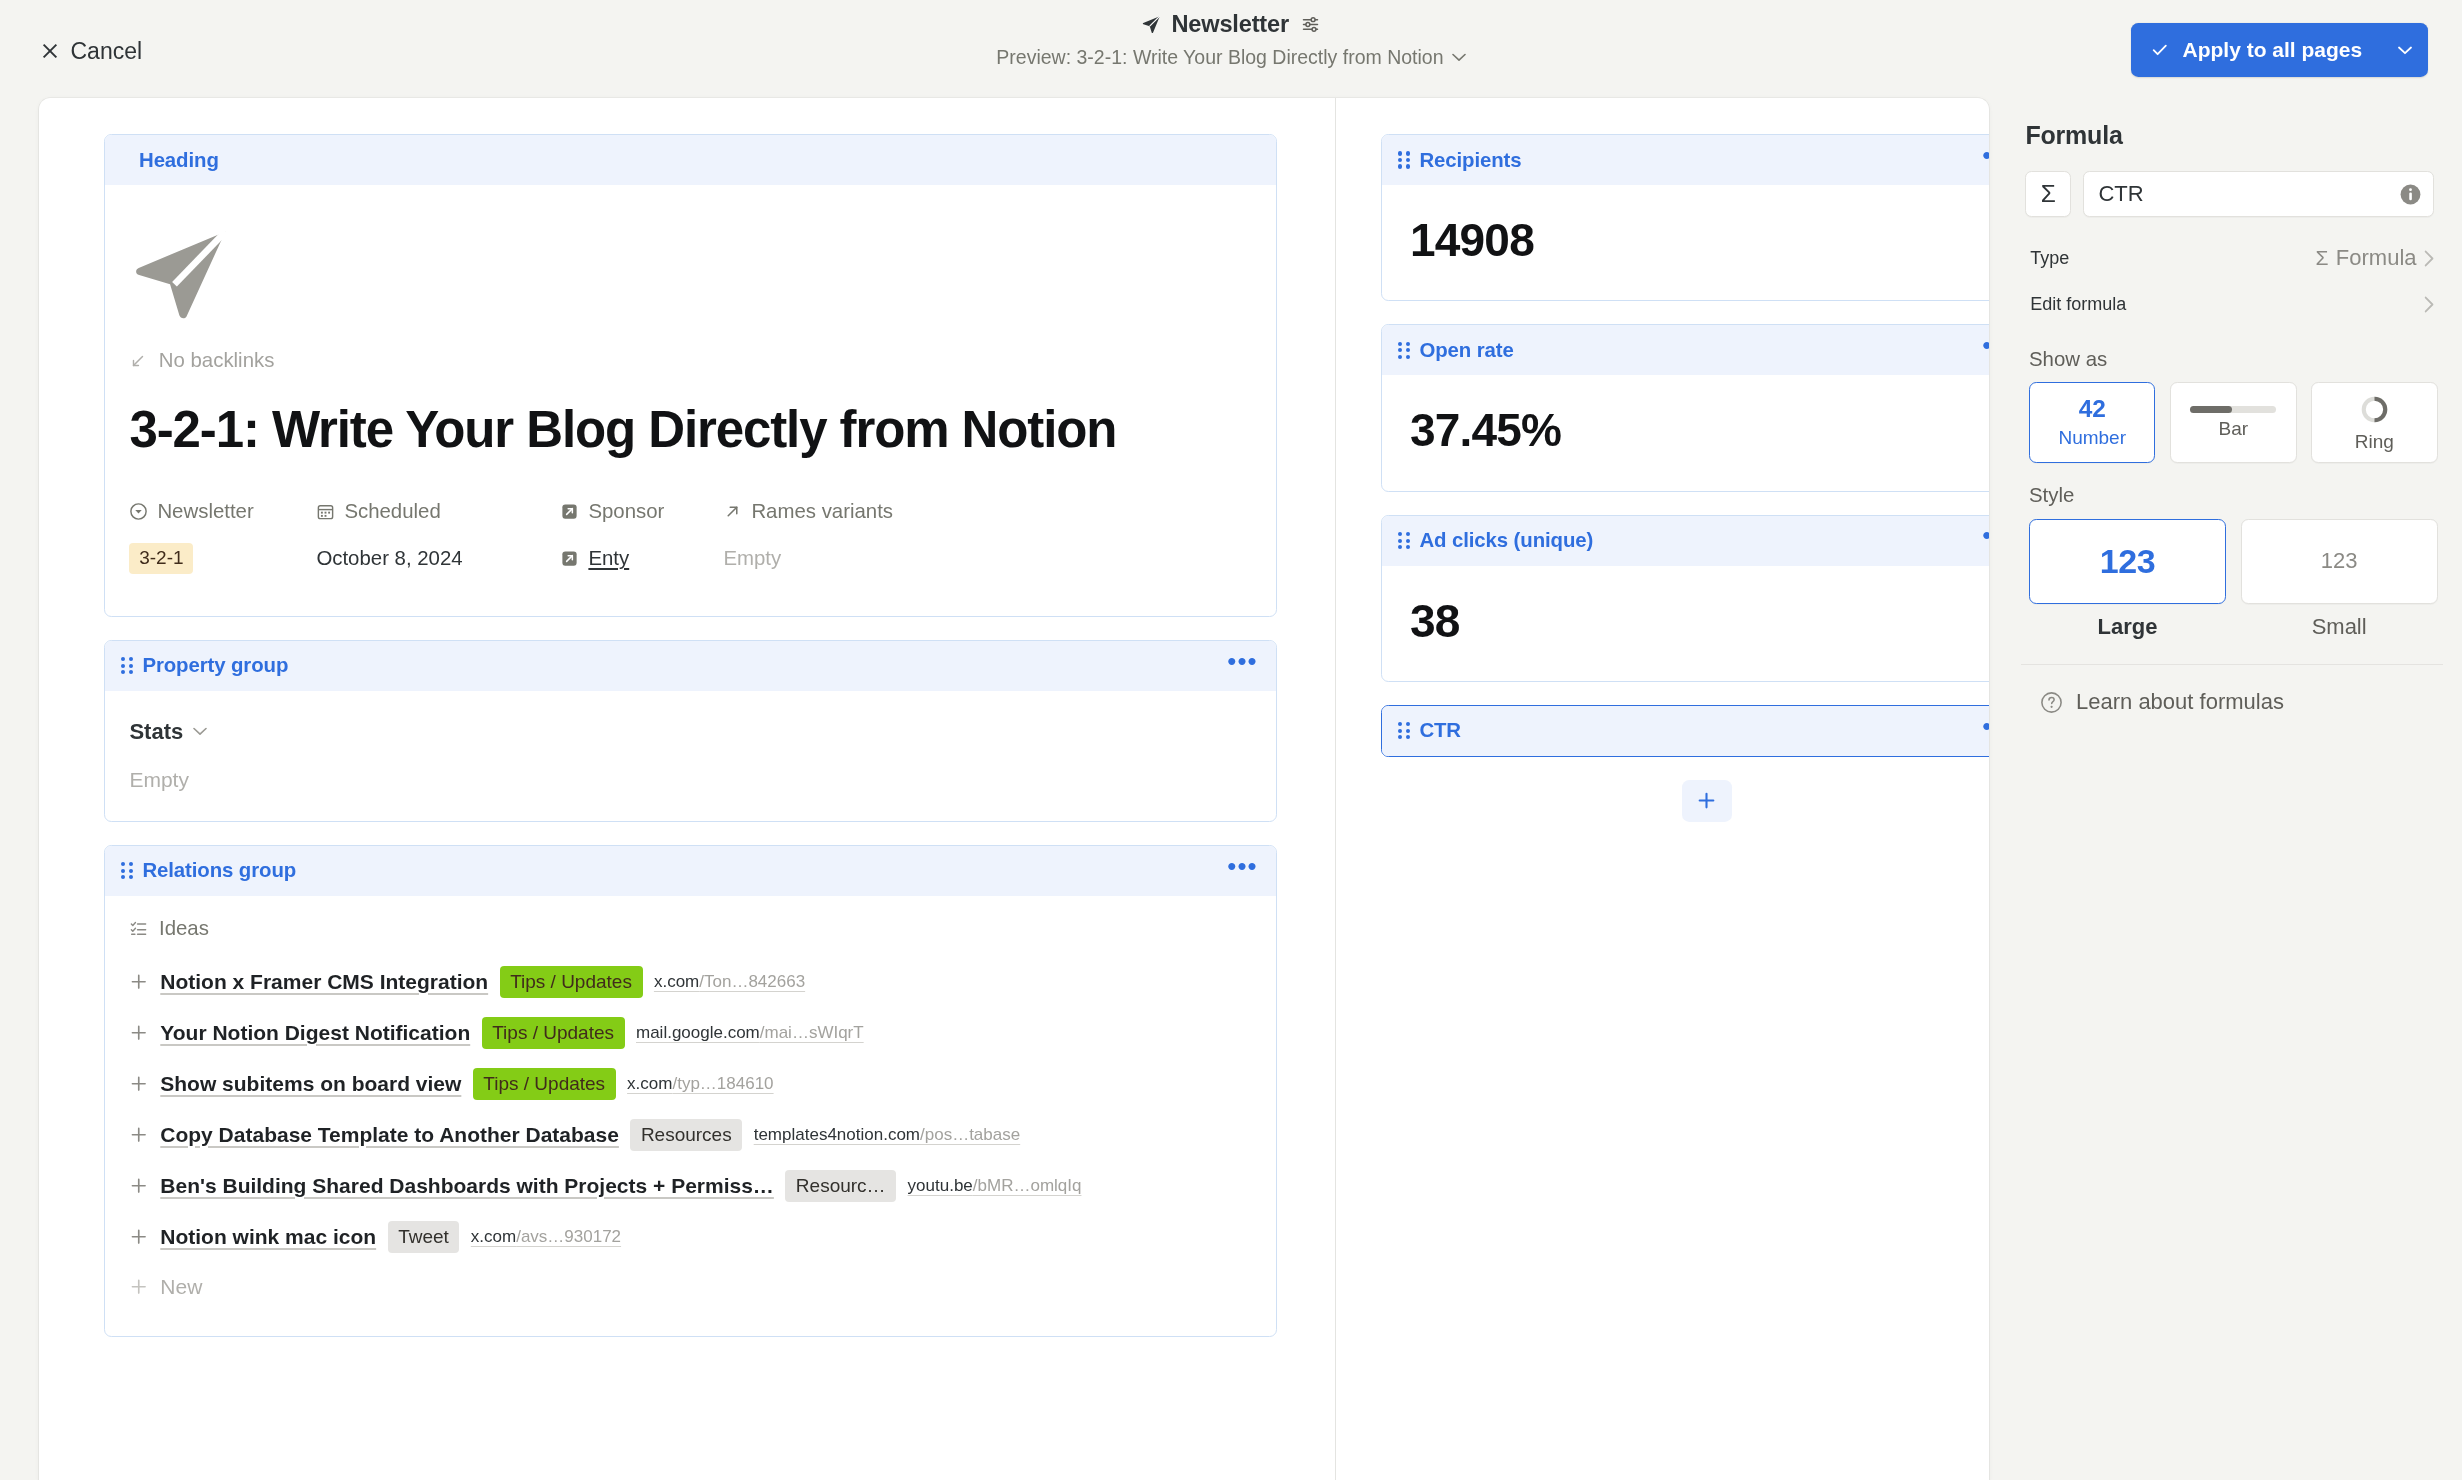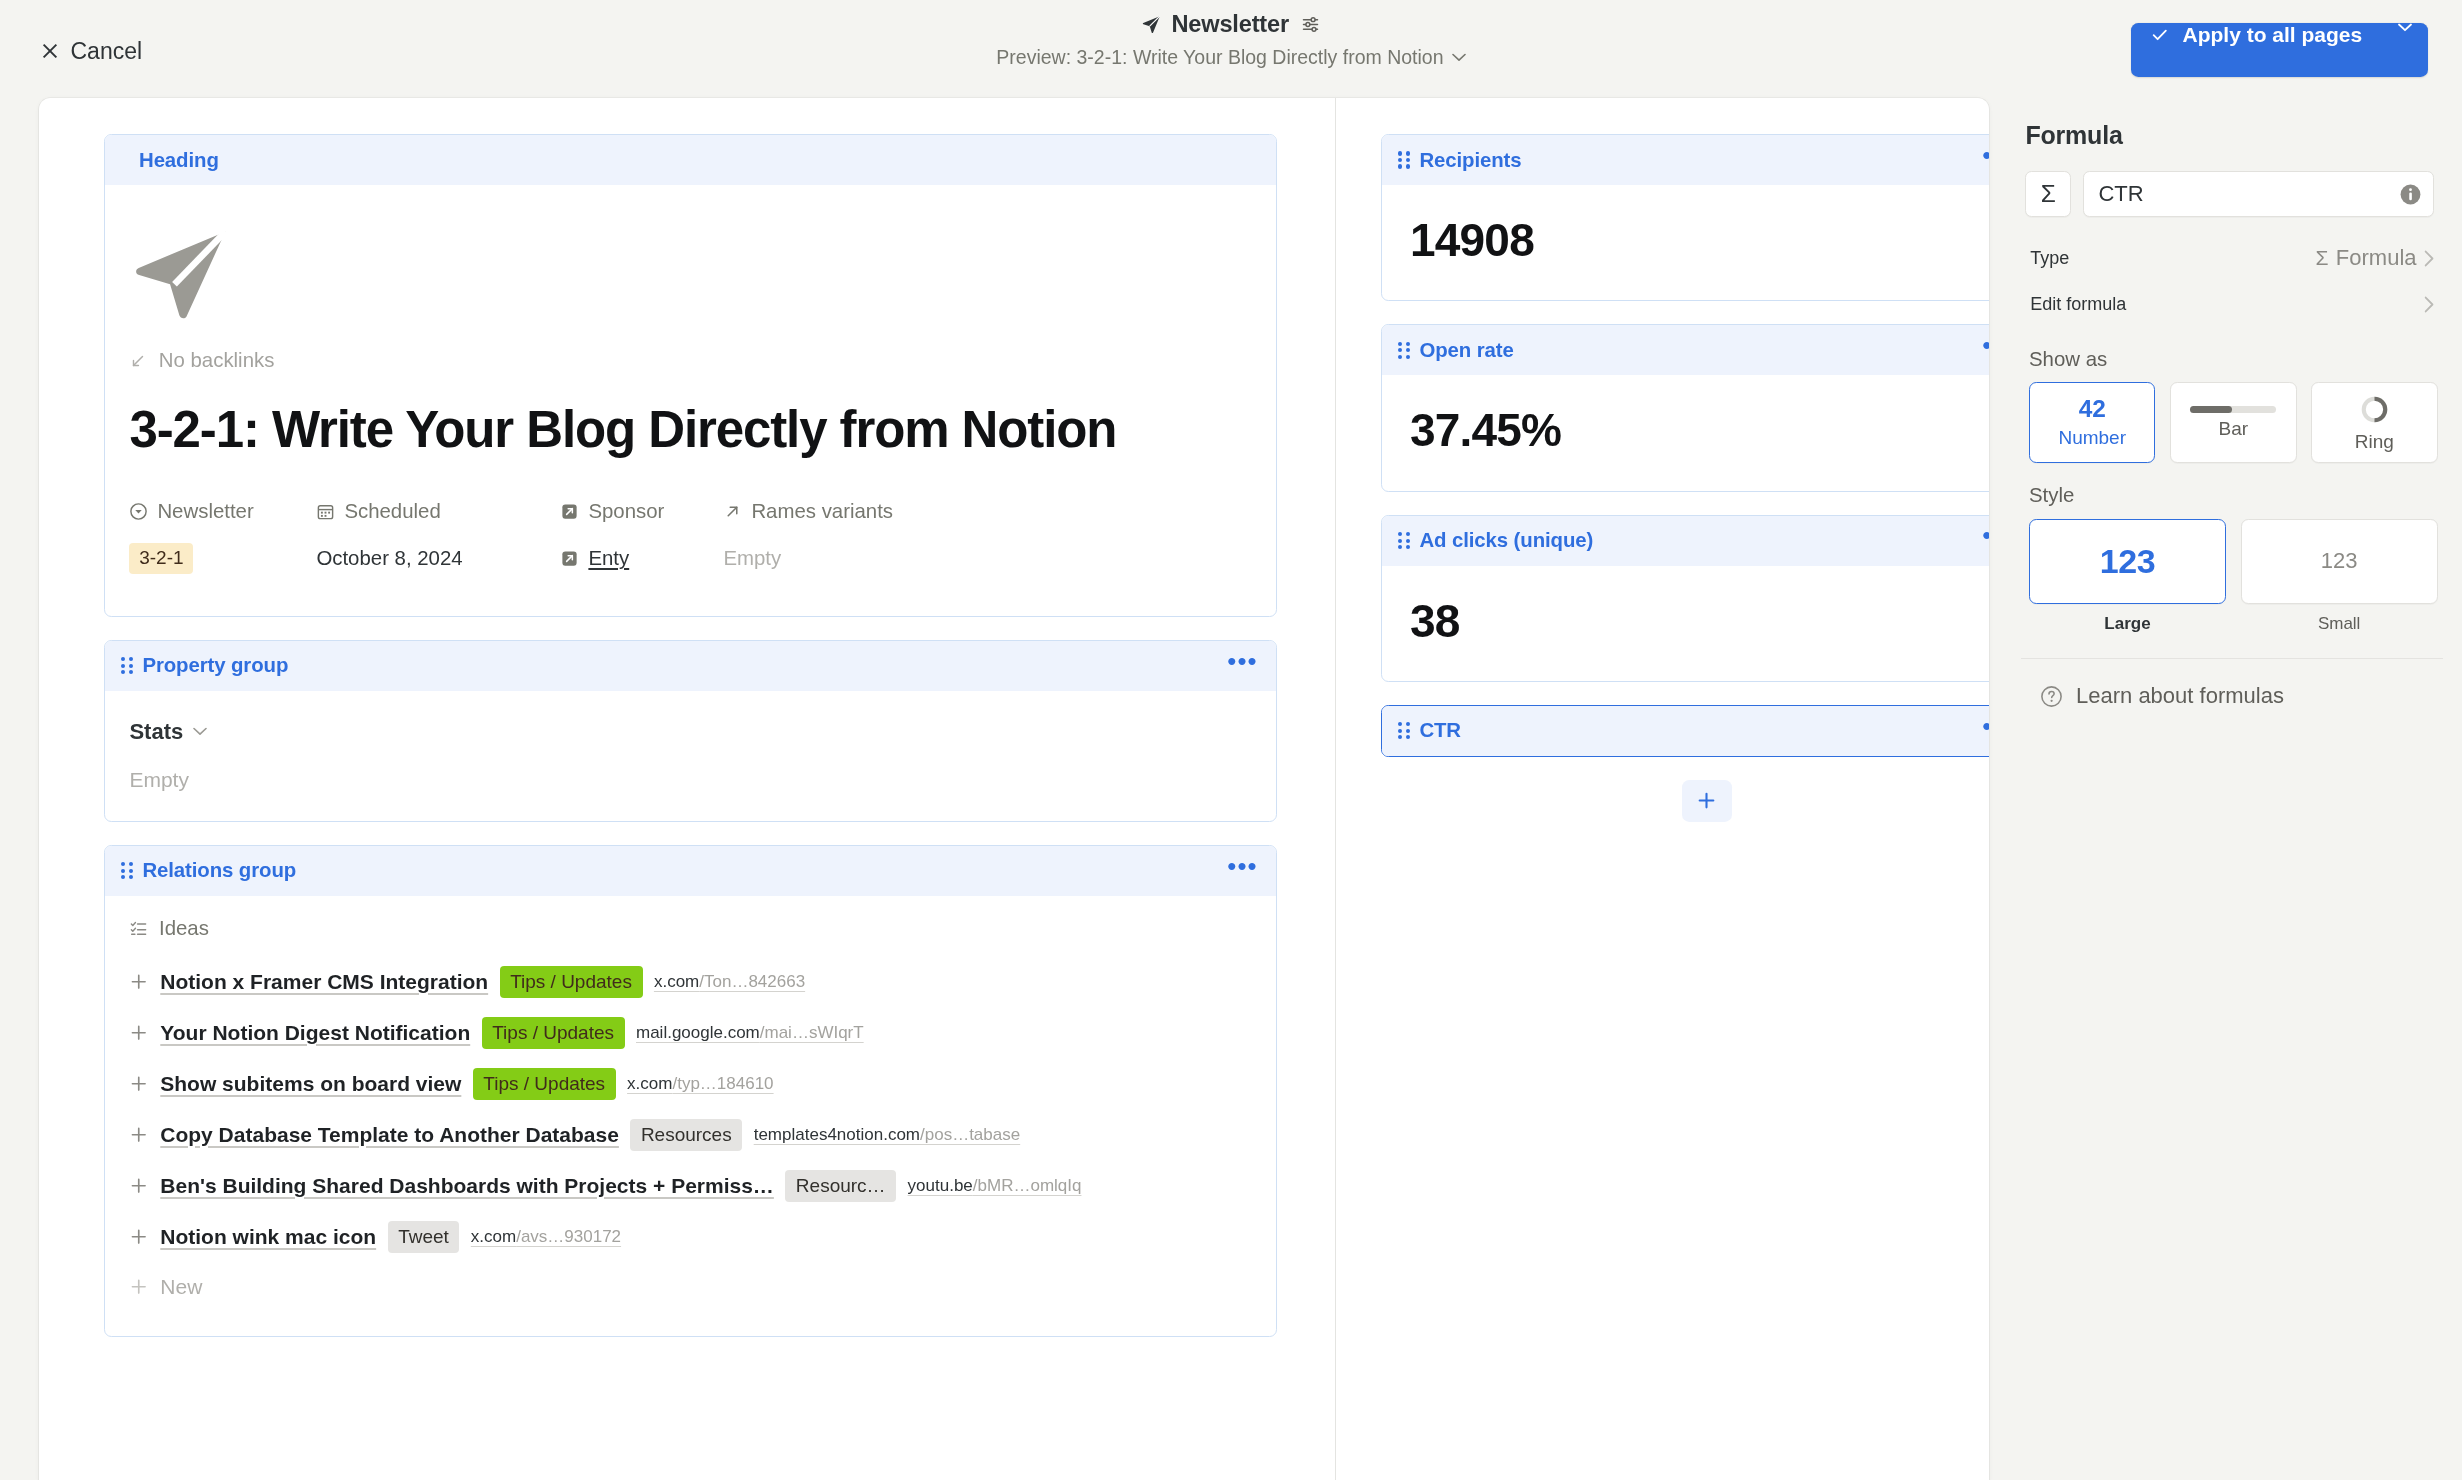--- a/index.html
+++ b/index.html
@@ -42,21 +42,21 @@
   .slider-icon { width: 21px; height: 21px; display:block; margin-left: 1.6px; }
   .center-sub {
     margin-top: 8.1px;
     display: flex; align-items: center; gap: 8.1px;
     font-size: 19.5px; color: #76776f; cursor: pointer;
   }
   .chev-sm { width: 14px; height: 9px; display:block; }
 
   .apply-btn {
     position: absolute; right: 34px; top: 23px;
-    height: 54px; display: flex; align-items: flex-start;
+    height: 54px; display: flex; align-items: center;
     background: #2f6ede; border-radius: 7.3px; cursor: pointer;
     box-shadow: 0 0.8px 1.6px rgba(0,0,0,.12);
   }
   .apply-main {
     display: flex; align-items: center; gap: 13px;
     padding: 0 18px 0 19.5px;
     color: #ffffff; font-size: 21px; font-weight: 600;
   }
   .apply-divider { width: 0.8px; background: rgba(255,255,255,.30); margin: 0; }
   .apply-caret {
@@ -281,21 +281,21 @@
   .style-wrap { padding: 0 24.4px 0 28px; display:flex; gap: 14.7px; }
   .st-card {
     flex: 1; height: 85px; border-radius: 7.3px; background:#ffffff;
     border: 0.8px solid #e2e1dd; display:flex; align-items:center; justify-content:center;
     cursor:pointer; box-shadow: 0 0.8px 0.8px rgba(0,0,0,.03);
   }
   .st-card.sel { border: 1.6px solid #2f6ede; }
   .st-big  { font-size: 34px; font-weight: 700; color:#2f6ede; letter-spacing:-0.4px; }
   .st-small{ font-size: 22px; color:#8b8a85; }
   .st-labels { display:flex; gap:14.7px; padding: 9.8px 24.4px 0 28px; }
-  .st-lab { flex:1; text-align:center; font-size: 17px; color:#5f5e59; }
+  .st-lab { flex:1; text-align:center; font-size: 22px; color:#5f5e59; }
   .st-lab.sel { color:#2f3437; font-weight:700; }
 
   .rp-hr { height:0.8px; background:#e4e3e0; margin: 24.4px 19.5px 0 19.5px; }
   .rp-learn {
     display:flex; align-items:center; gap: 13px;
     padding: 0 19.5px; margin: 14.7px 19.5px 0 19.5px; height: 46px;
     font-size: 22px; color:#5f5e59; cursor:pointer; border-radius:4.9px;
   }
   .q-ico { width: 23px; height: 23px; display:block; }
 </style>

